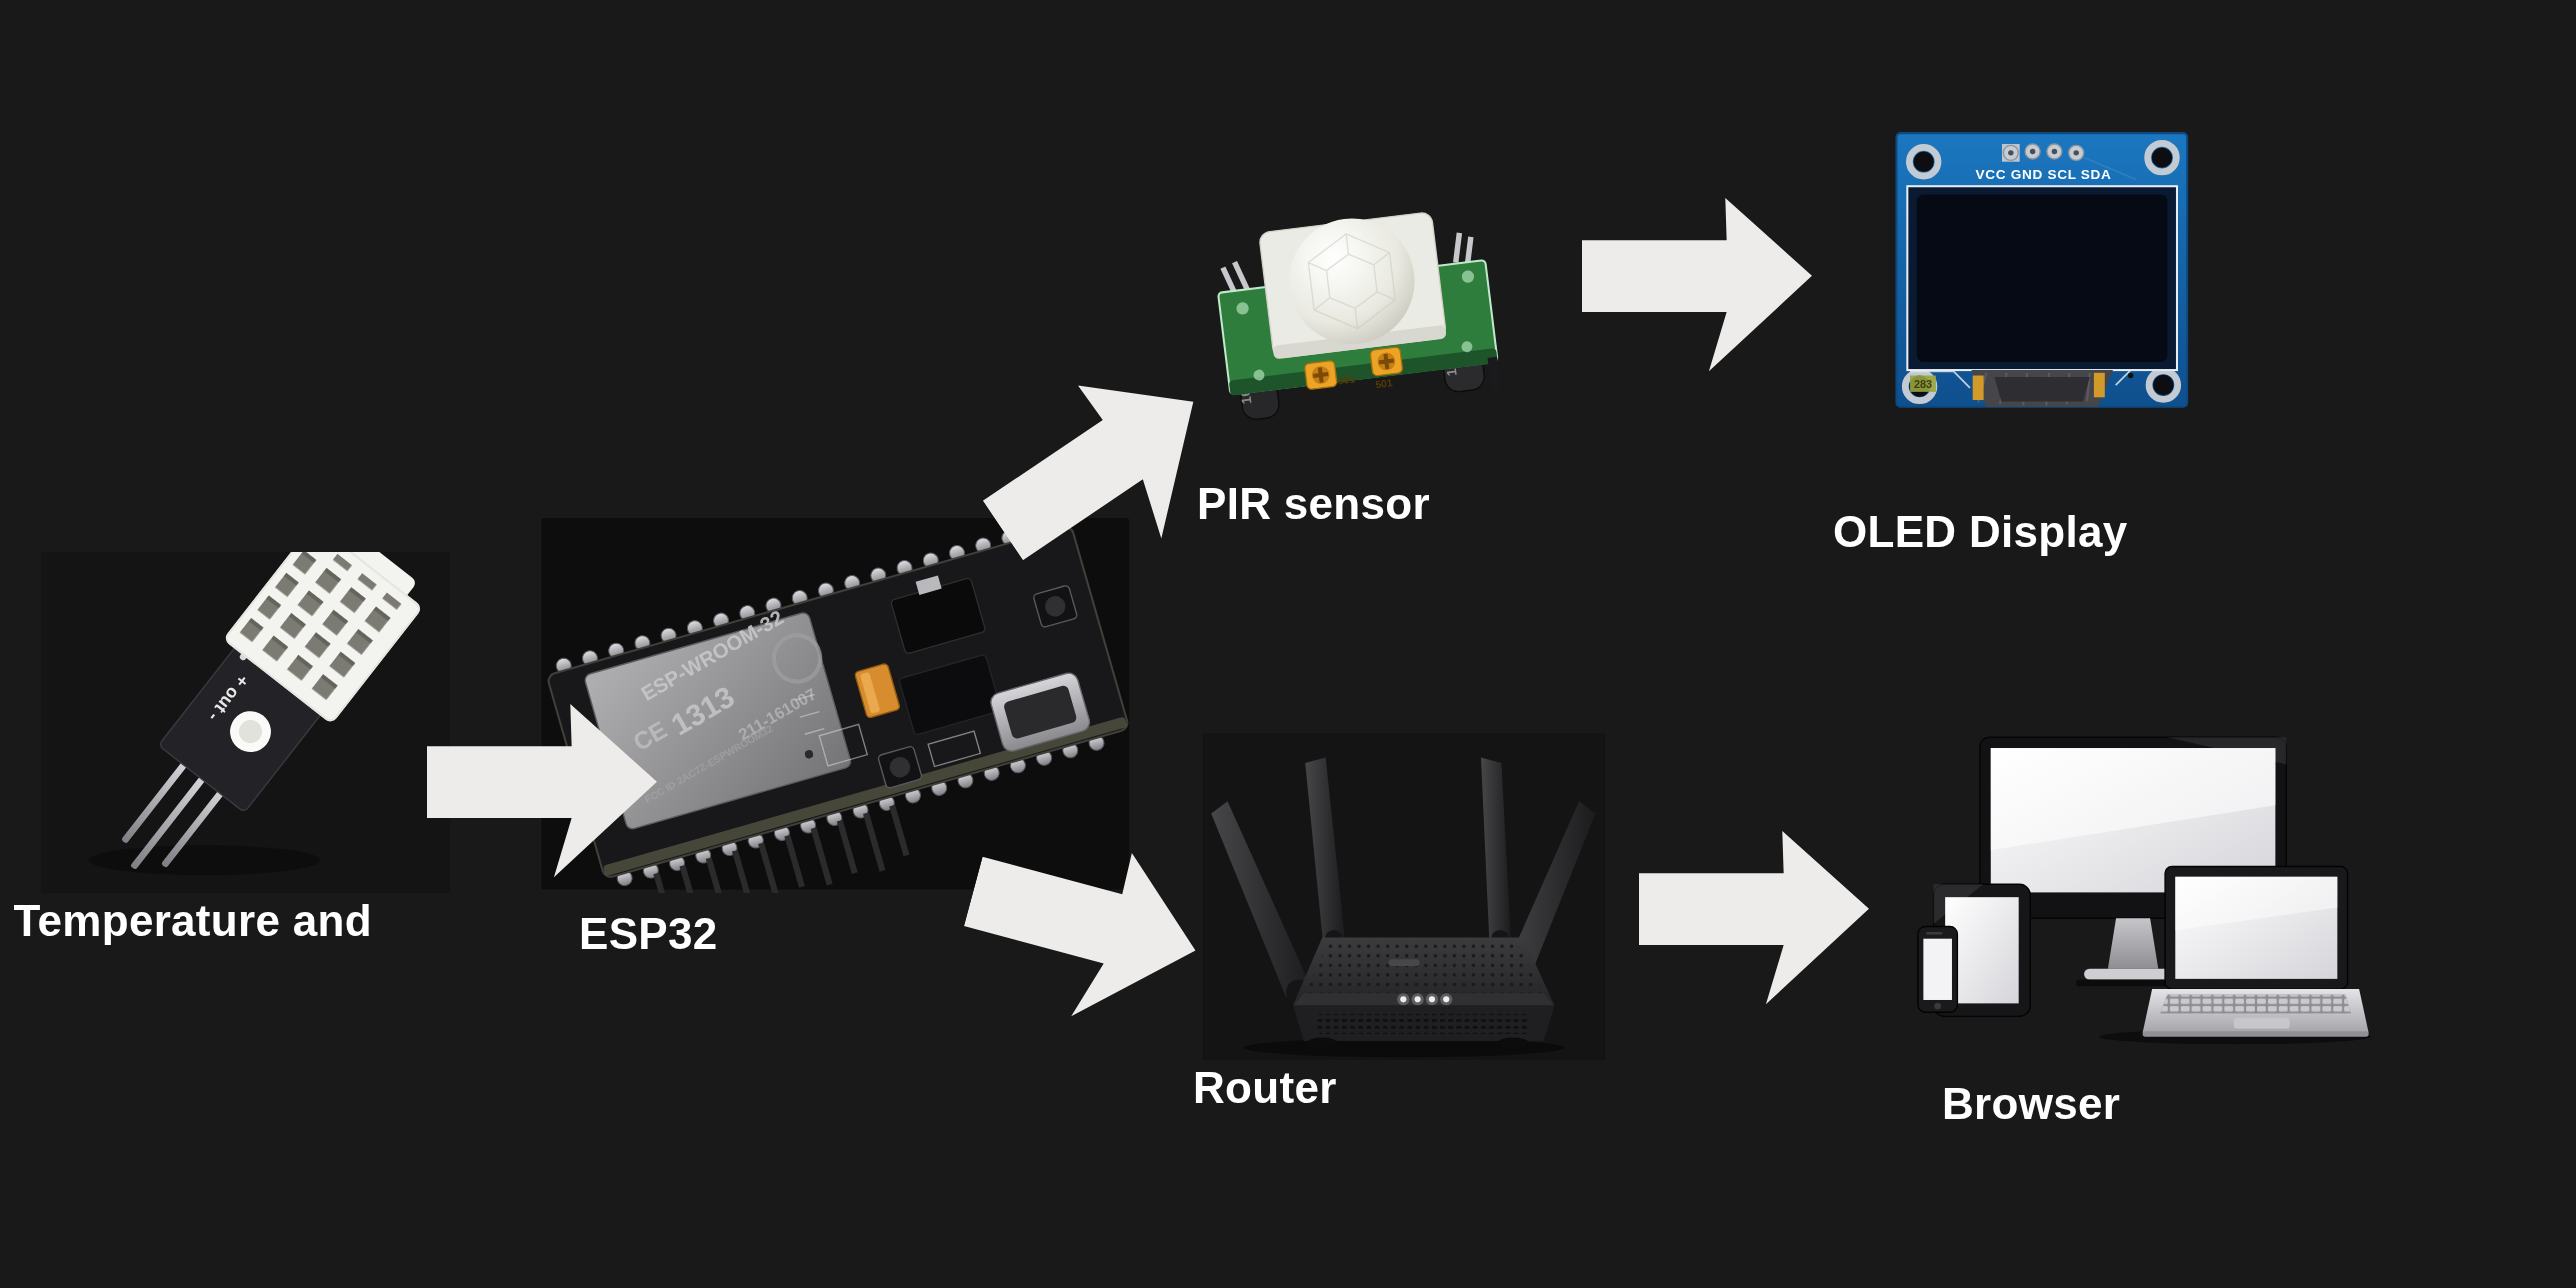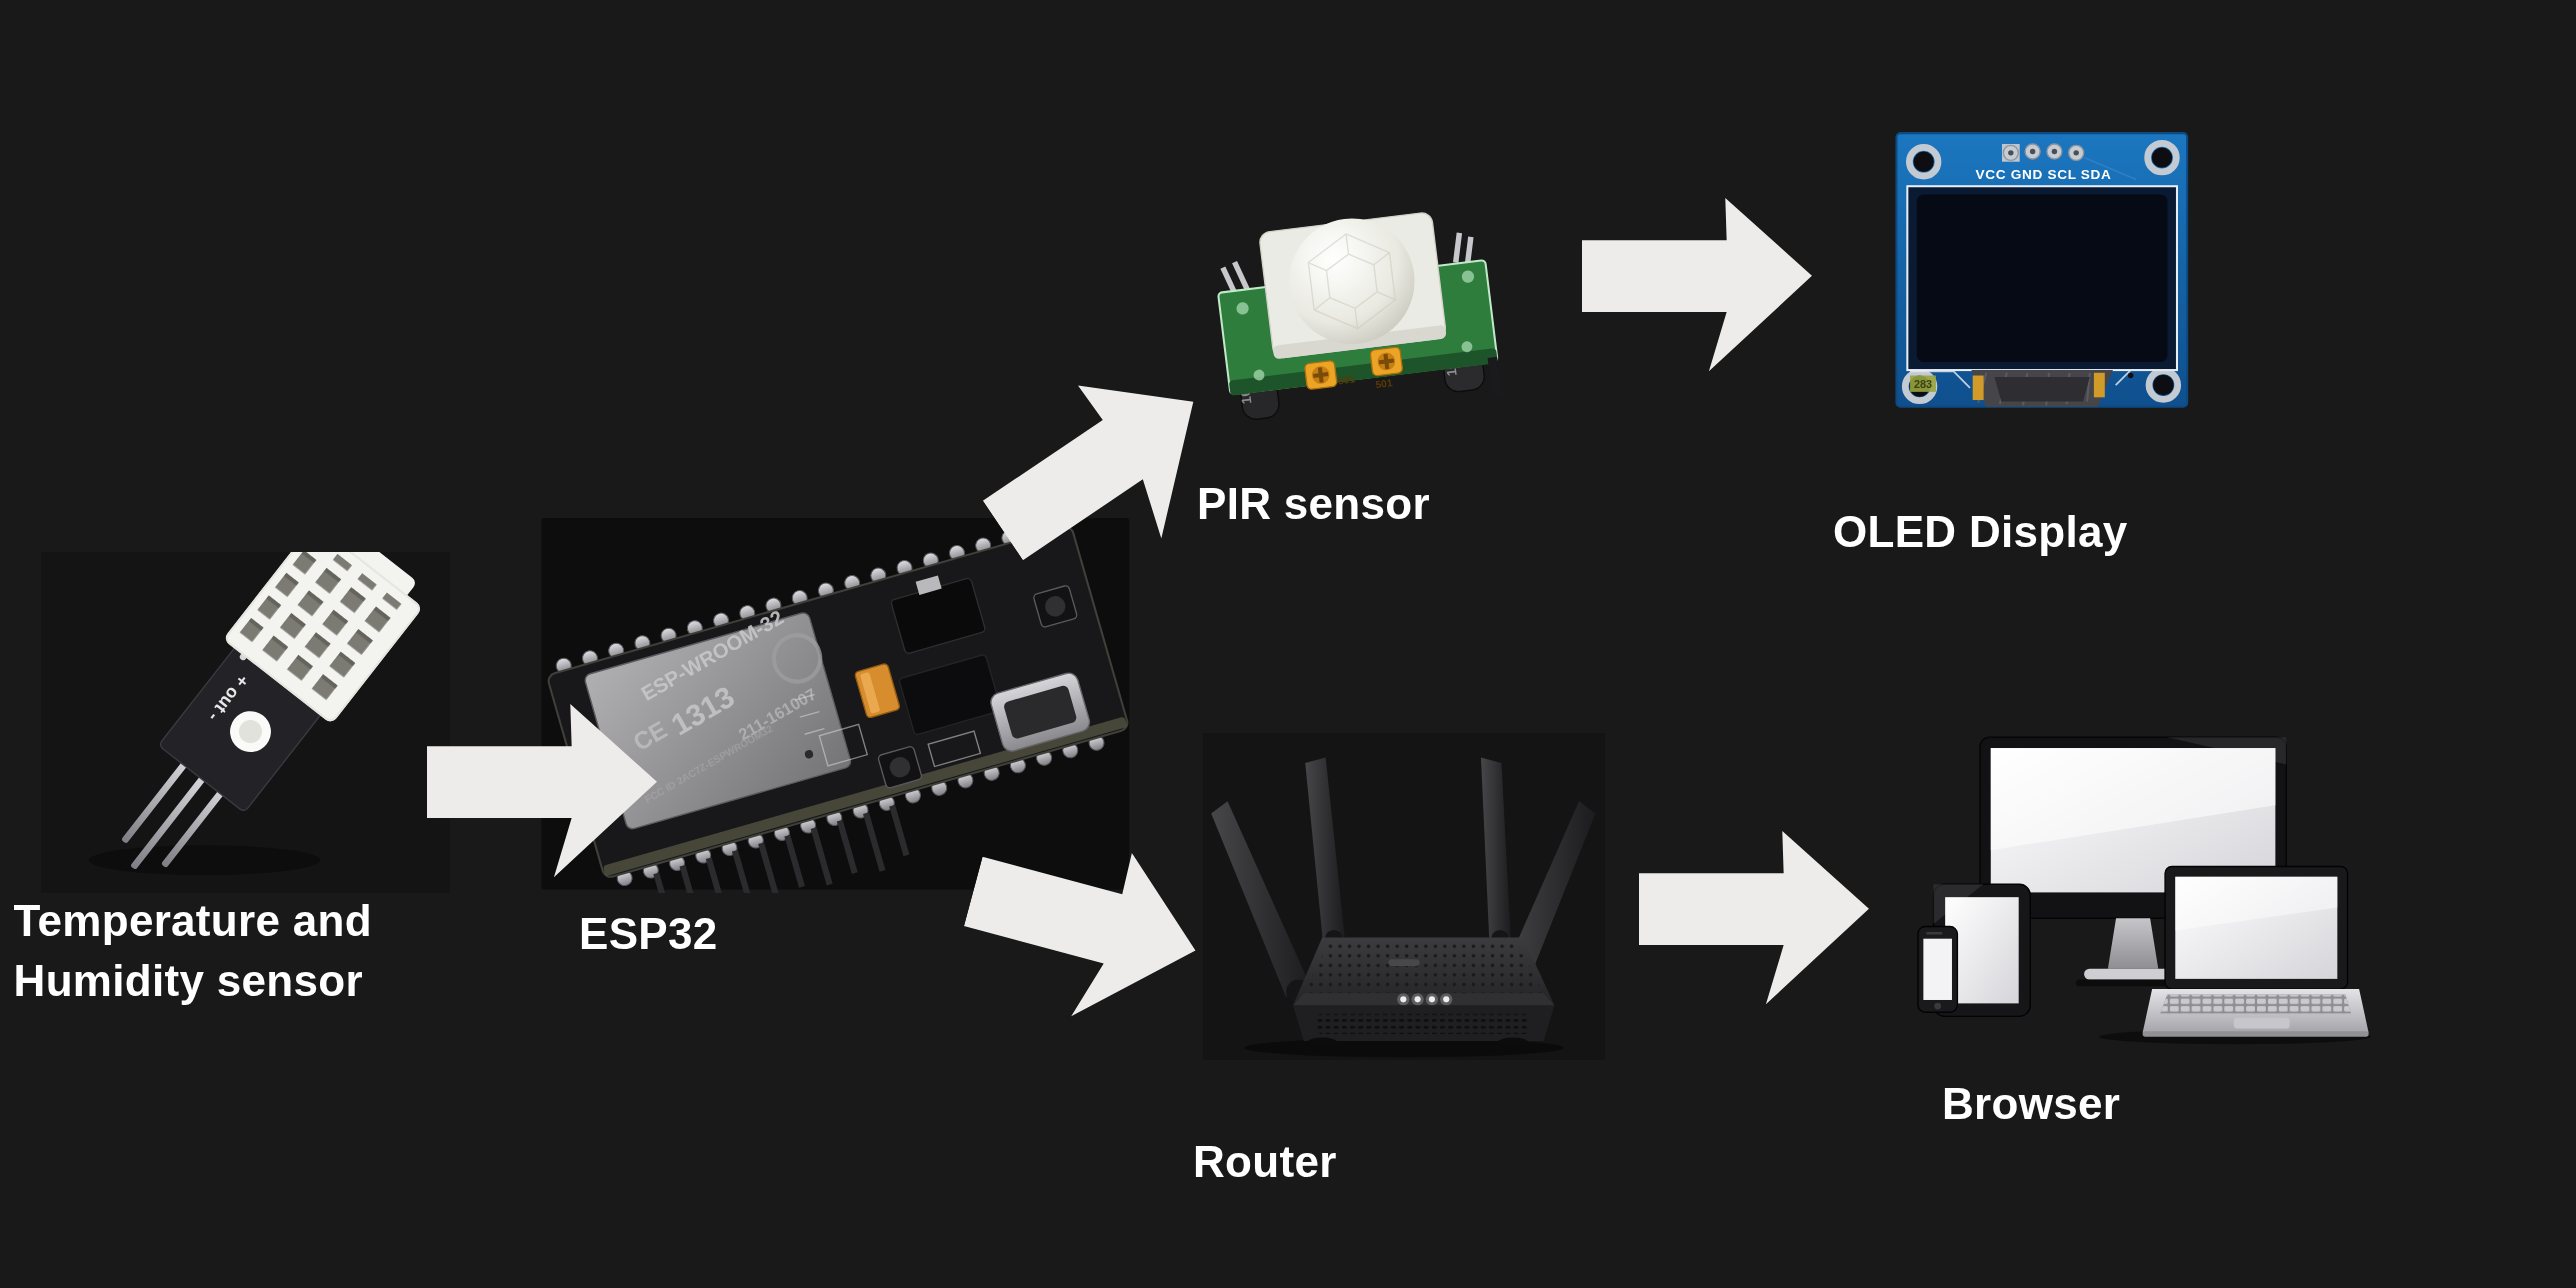--- a/index.html
+++ b/index.html
@@ -399,22 +399,21 @@
   </svg>
   <svg class="arrow" style="left:1582px;top:198px" viewBox="0 0 340 255">
     <polygon points="0,62 212,62 210,0 337,114 186,254 212,167 0,167" style="fill:var(--arrow,#edecea)"></polygon>
   </svg>
   <svg class="arrow" style="left:1639px;top:831px" viewBox="0 0 340 255">
     <polygon points="0,62 212,62 210,0 337,114 186,254 212,167 0,167" style="fill:var(--arrow,#edecea)"></polygon>
   </svg>
 
   <div class="label" style="left:13.6px;top:891px">
     <div>Temperature and</div>
-    <div>Humidity sensor</div>
   </div>
   <div class="label" style="left:579px;top:904px">ESP32</div>
   <div class="label" style="left:1197px;top:474px">PIR sensor</div>
   <div class="label" style="left:1833px;top:502px">OLED Display</div>
-  <div class="label" style="left:1193px;top:1132px">Router</div>
+  <div class="label" style="left:1193px;top:1058px">Router</div>
   <div class="label" style="left:1942px;top:1074px">Browser</div>
 
 </div>
 
 
 </body></html>

